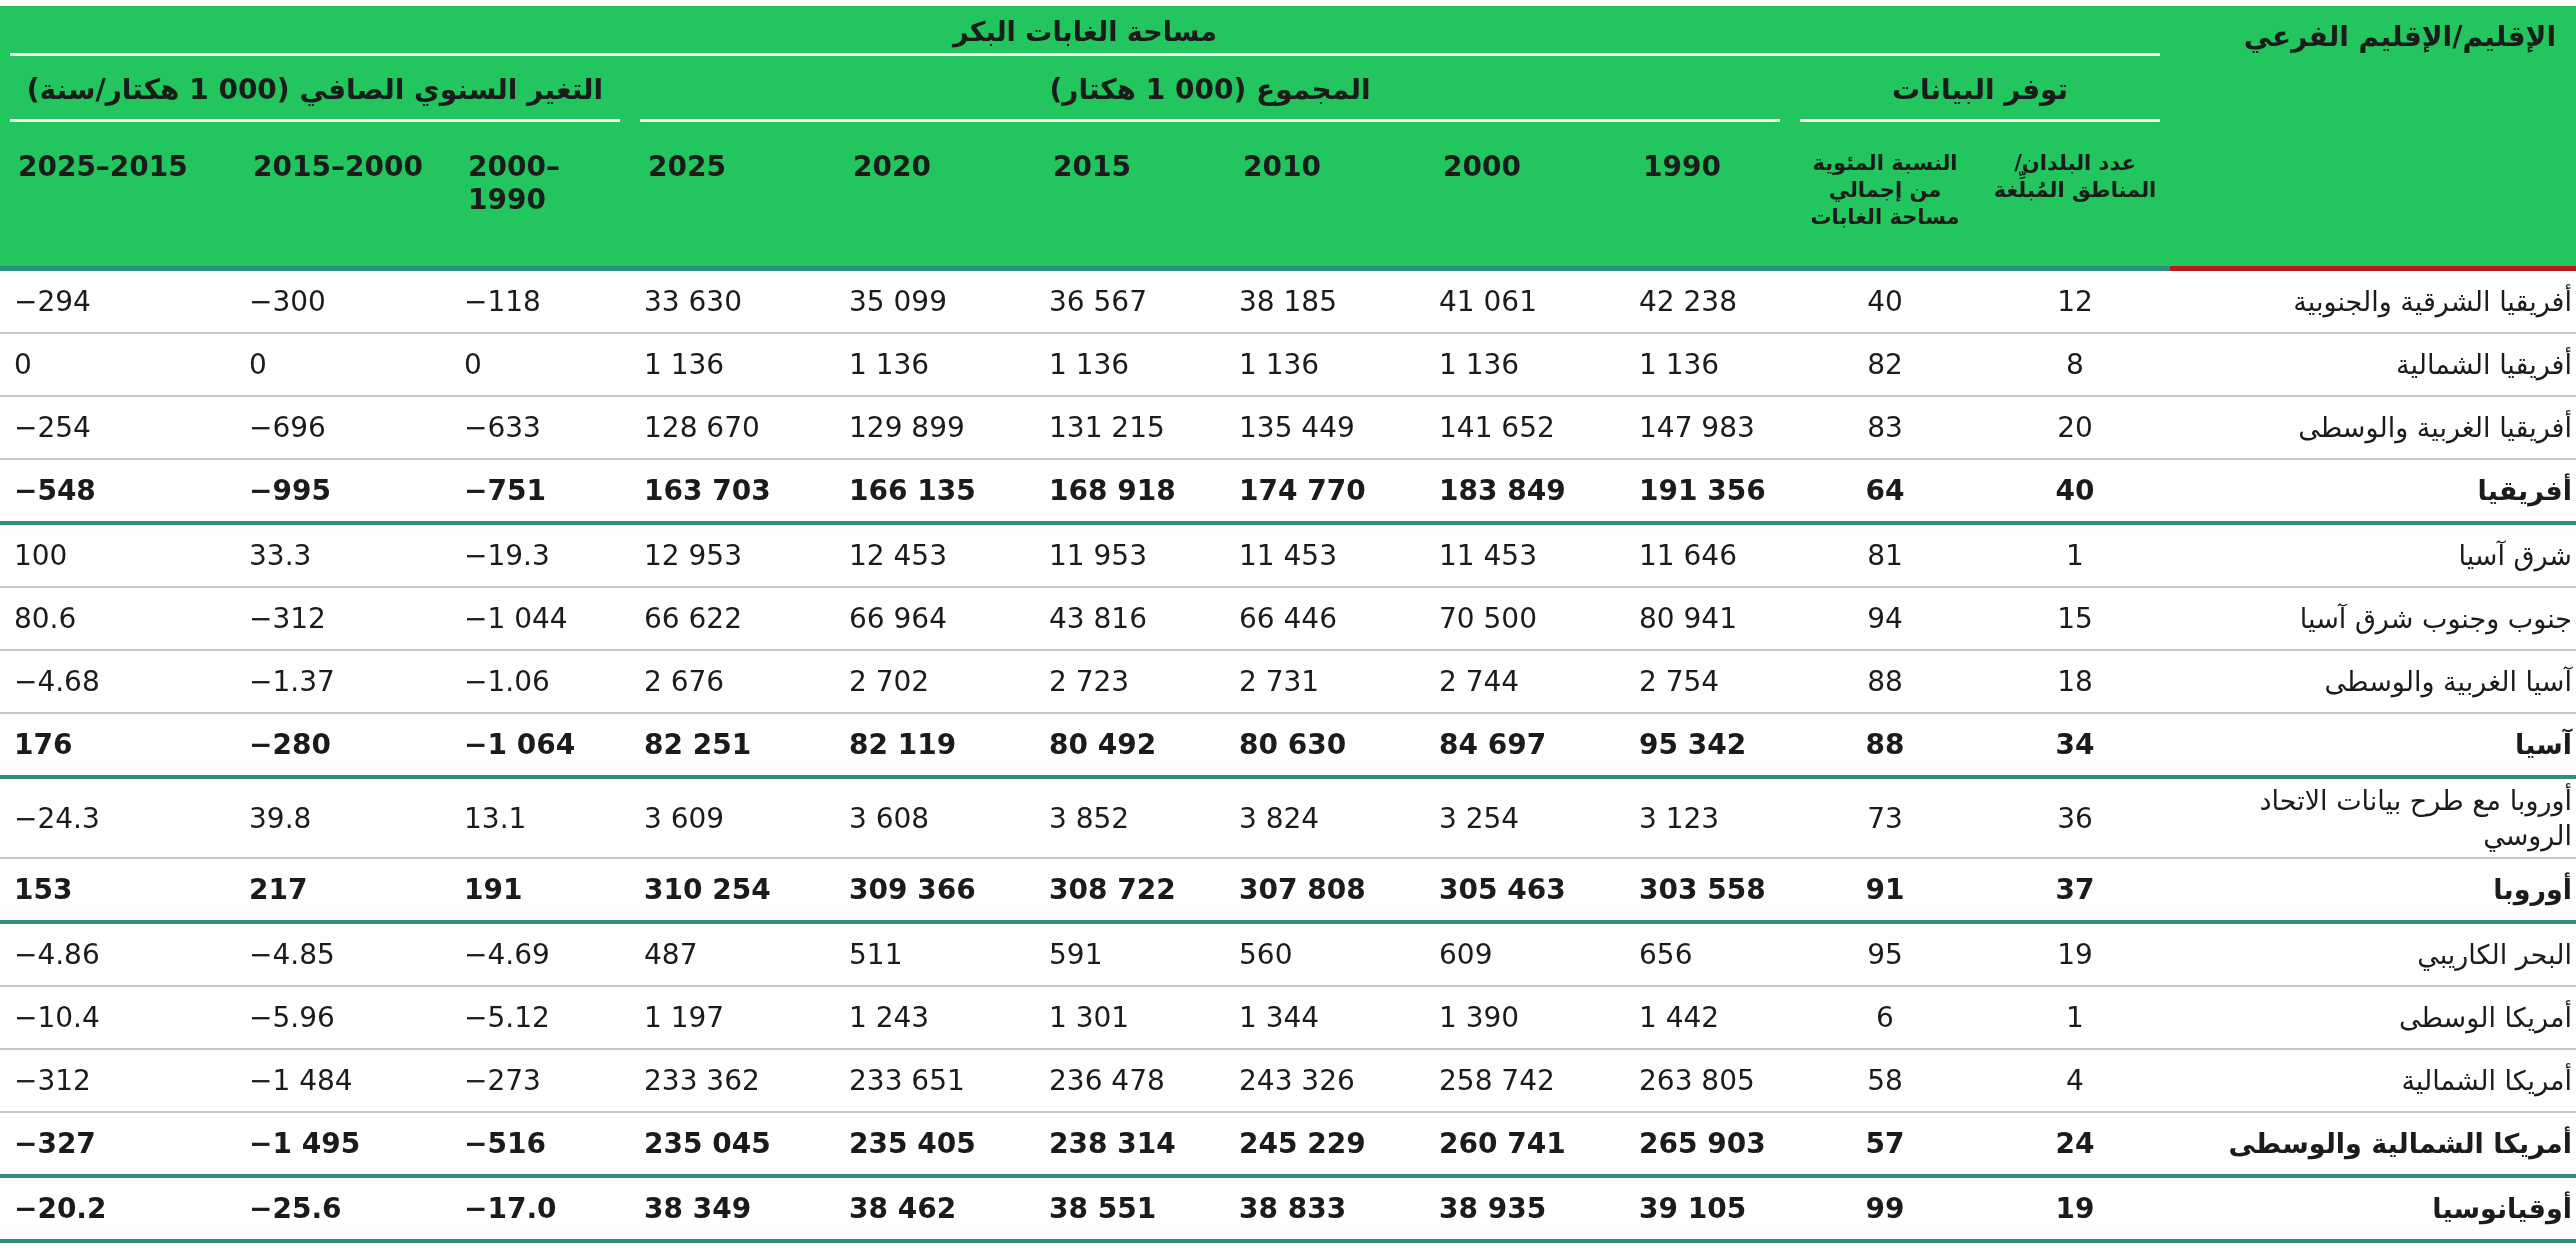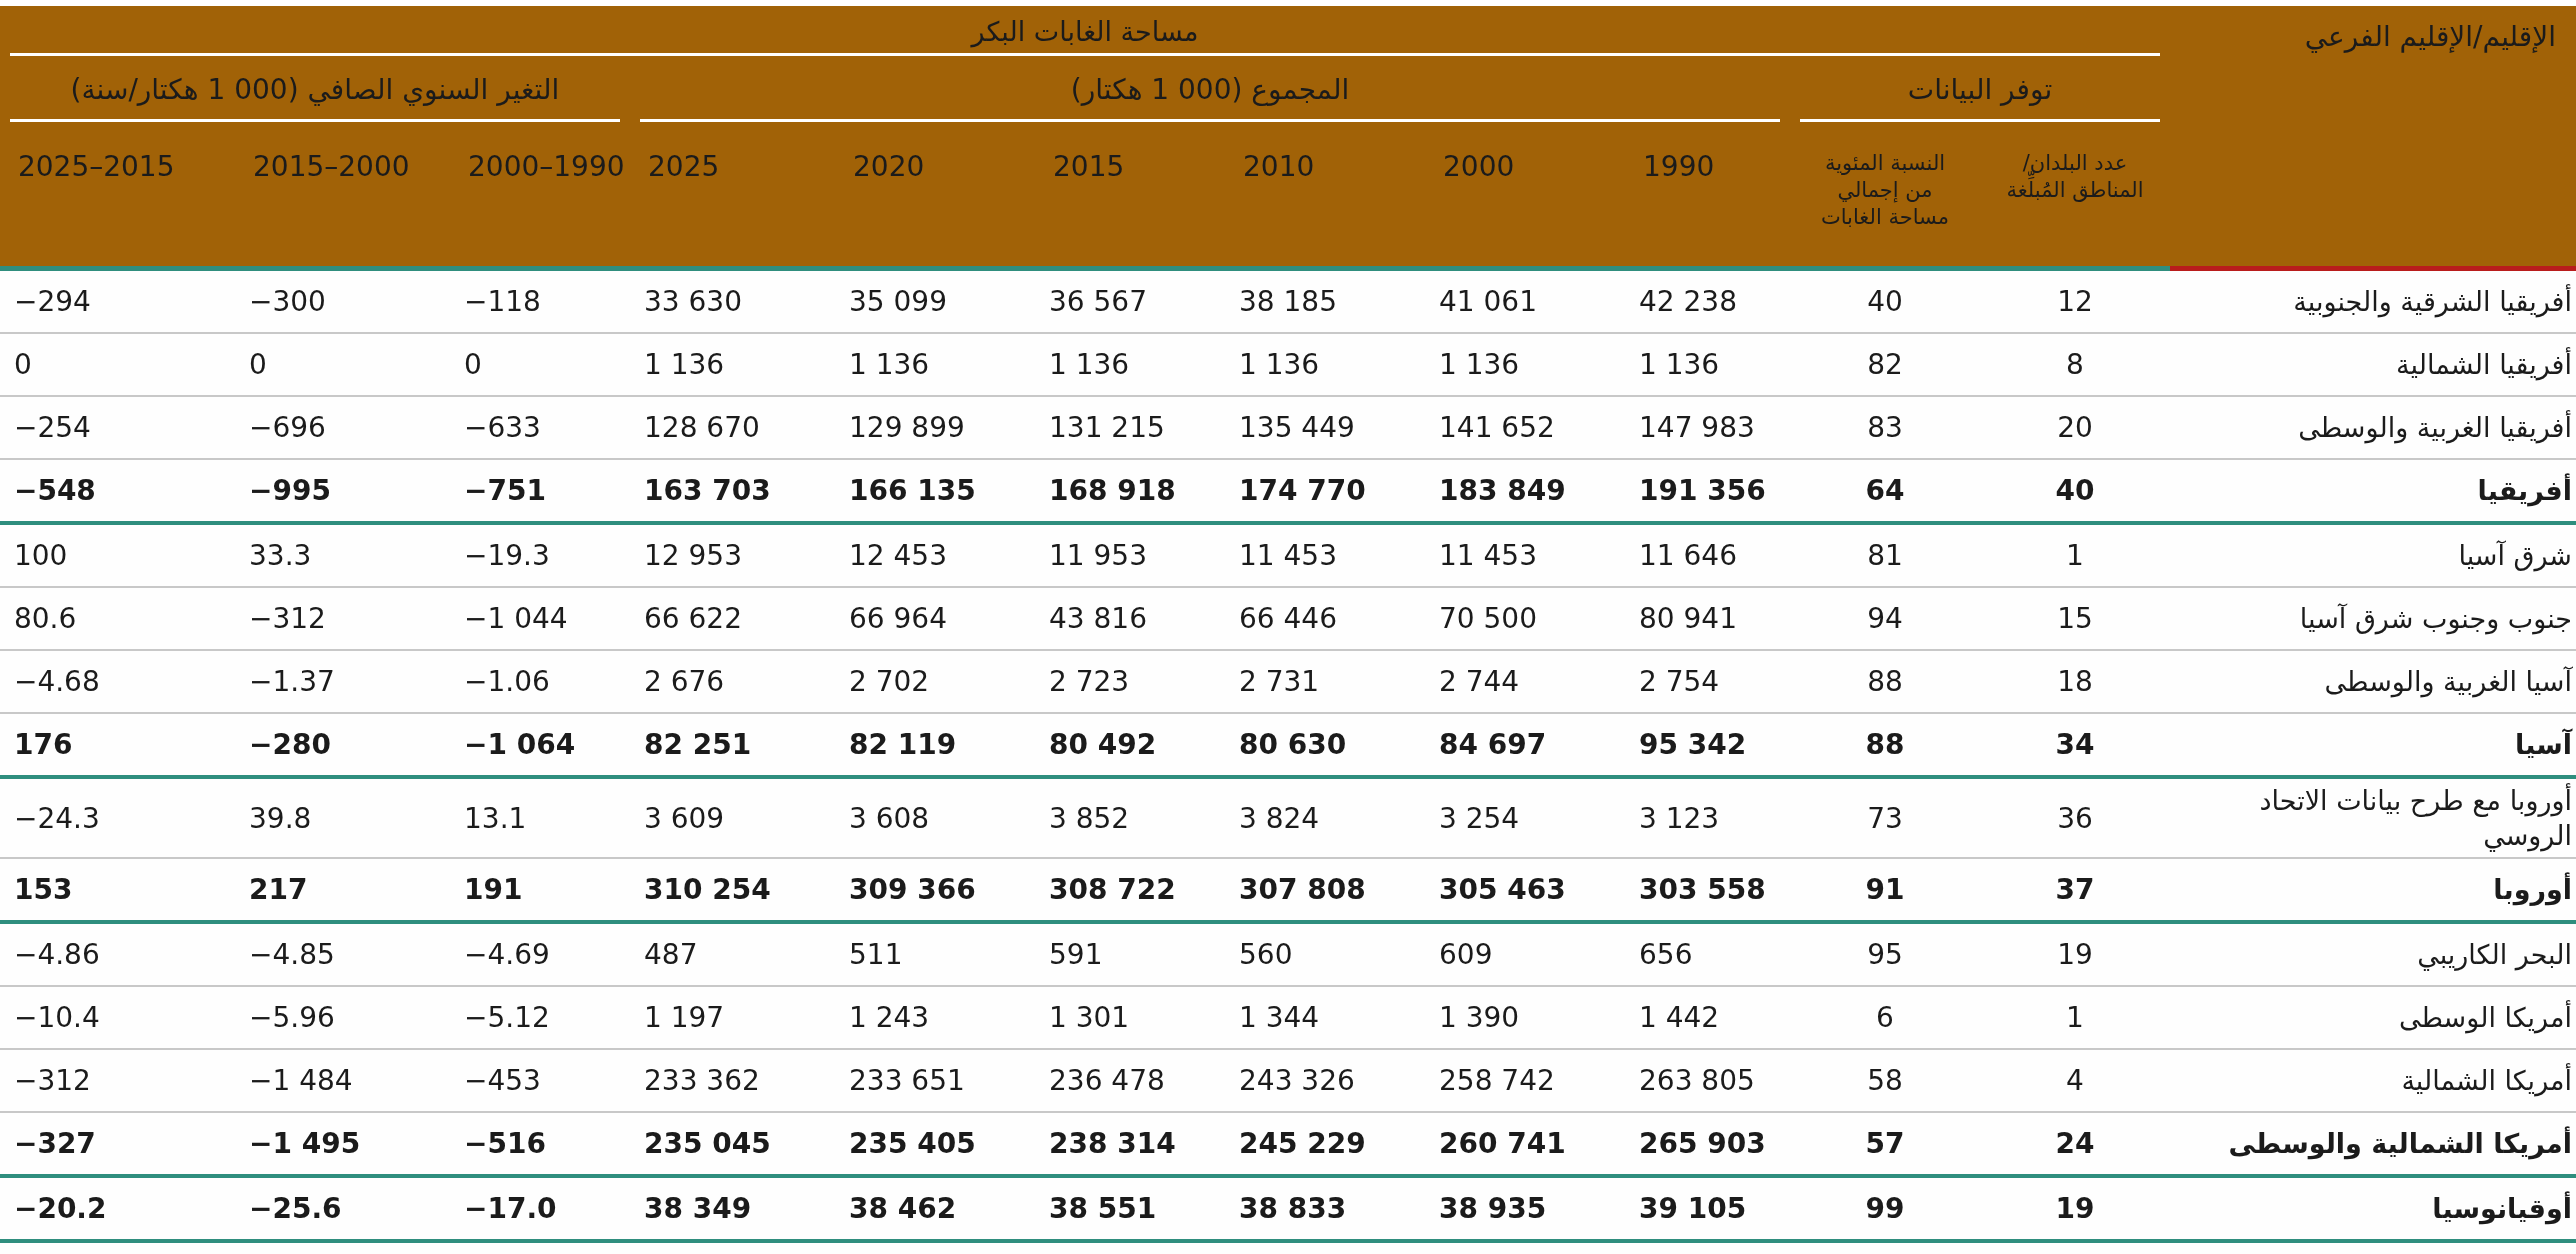--- a/index.html
+++ b/index.html
@@ -7,21 +7,21 @@
     width: 2576px; height: 1254px; overflow: hidden;
     background: #ffffff; color: #1b1b1b;
     font-family: "DejaVu Sans", "Liberation Sans", sans-serif;
   }
   .page { padding-top: 6px; }
   table.forest {
     width: 2576px; border-collapse: collapse; table-layout: fixed;
     direction: rtl;
   }
   thead th {
-    background: #a16207; font-weight: 400; position: relative;
+    background: #22c55e; font-weight: 700; position: relative;
     vertical-align: middle; padding: 0;
   }
   
   tr.h1 th.group::after, tr.h2 th.group::after {
     content: ""; position: absolute; left: 10px; right: 10px; bottom: 0;
     height: 3px; background: #ffffff;
   }
   th.region-h {
     text-align: right; vertical-align: top; padding: 14px 20px 0 0;
     font-size: 28px; border-bottom: 5px solid #b91c1c;
@@ -265,21 +265,21 @@
         <tr class="rule-gray">
           <td class="c0">أمريكا الشمالية</td>
           <td class="c-center">4</td>
           <td class="c-center">58</td>
           <td class="num" dir="ltr">263 805</td>
           <td class="num" dir="ltr">258 742</td>
           <td class="num" dir="ltr">243 326</td>
           <td class="num" dir="ltr">236 478</td>
           <td class="num" dir="ltr">233 651</td>
           <td class="num" dir="ltr">233 362</td>
-          <td class="num" dir="ltr">−453</td>
+          <td class="num" dir="ltr">−273</td>
           <td class="num" dir="ltr">−1 484</td>
           <td class="num" dir="ltr">−312</td>
         </tr>
         <tr class="bold rule-teal">
           <td class="c0">أمريكا الشمالية والوسطى</td>
           <td class="c-center">24</td>
           <td class="c-center">57</td>
           <td class="num" dir="ltr">265 903</td>
           <td class="num" dir="ltr">260 741</td>
           <td class="num" dir="ltr">245 229</td>

